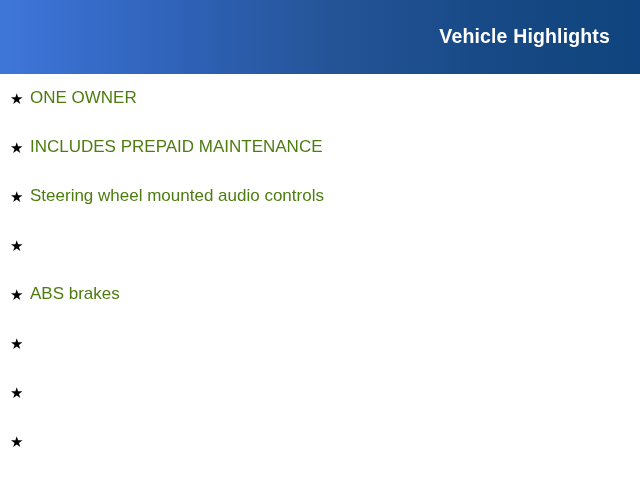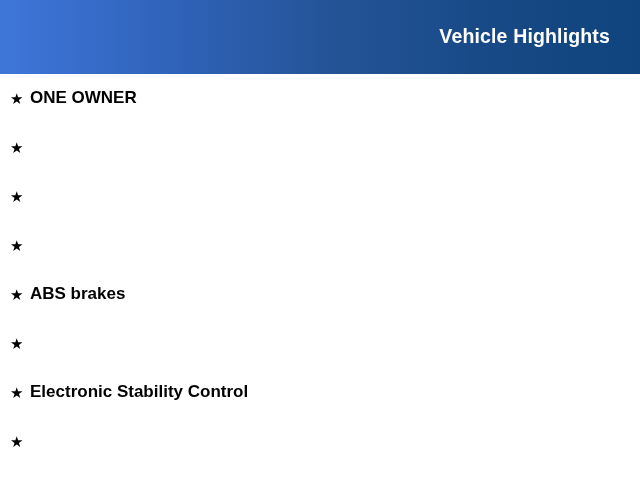--- a/index.html
+++ b/index.html
@@ -59,23 +59,23 @@
   .star-bullet {
     display: inline-block;
     width: 20px;
     color: #000000;
     font-size: 15px;
     line-height: 1;
     text-align: left;
     flex: 0 0 auto;
   }
   .highlight-label {
-    color: #000000;
+    color: #4d7c0f;
     font-size: 17px;
-    font-weight: bold;
+    font-weight: normal;
     line-height: 1.1;
     white-space: nowrap;
   }
 </style>
 </head>
 <body>
 
 <div class="page">
 
   <div class="header-band">
@@ -84,42 +84,43 @@
 
   <ul class="highlights-list">
 
     <li class="highlight-item">
       <span class="star-bullet">★</span>
       <span class="highlight-label">ONE OWNER</span>
     </li>
 
     <li class="highlight-item">
       <span class="star-bullet">★</span>
+      <span class="highlight-label">INCLUDES PREPAID MAINTENANCE</span>
     </li>
 
     <li class="highlight-item">
       <span class="star-bullet">★</span>
+      <span class="highlight-label">Steering wheel mounted audio controls</span>
     </li>
 
     <li class="highlight-item">
       <span class="star-bullet">★</span>
     </li>
 
     <li class="highlight-item">
       <span class="star-bullet">★</span>
       <span class="highlight-label">ABS brakes</span>
     </li>
 
     <li class="highlight-item">
       <span class="star-bullet">★</span>
     </li>
 
     <li class="highlight-item">
       <span class="star-bullet">★</span>
-      <span class="highlight-label">Electronic Stability Control</span>
     </li>
 
     <li class="highlight-item">
       <span class="star-bullet">★</span>
     </li>
 
   </ul>
 
 </div>
 

